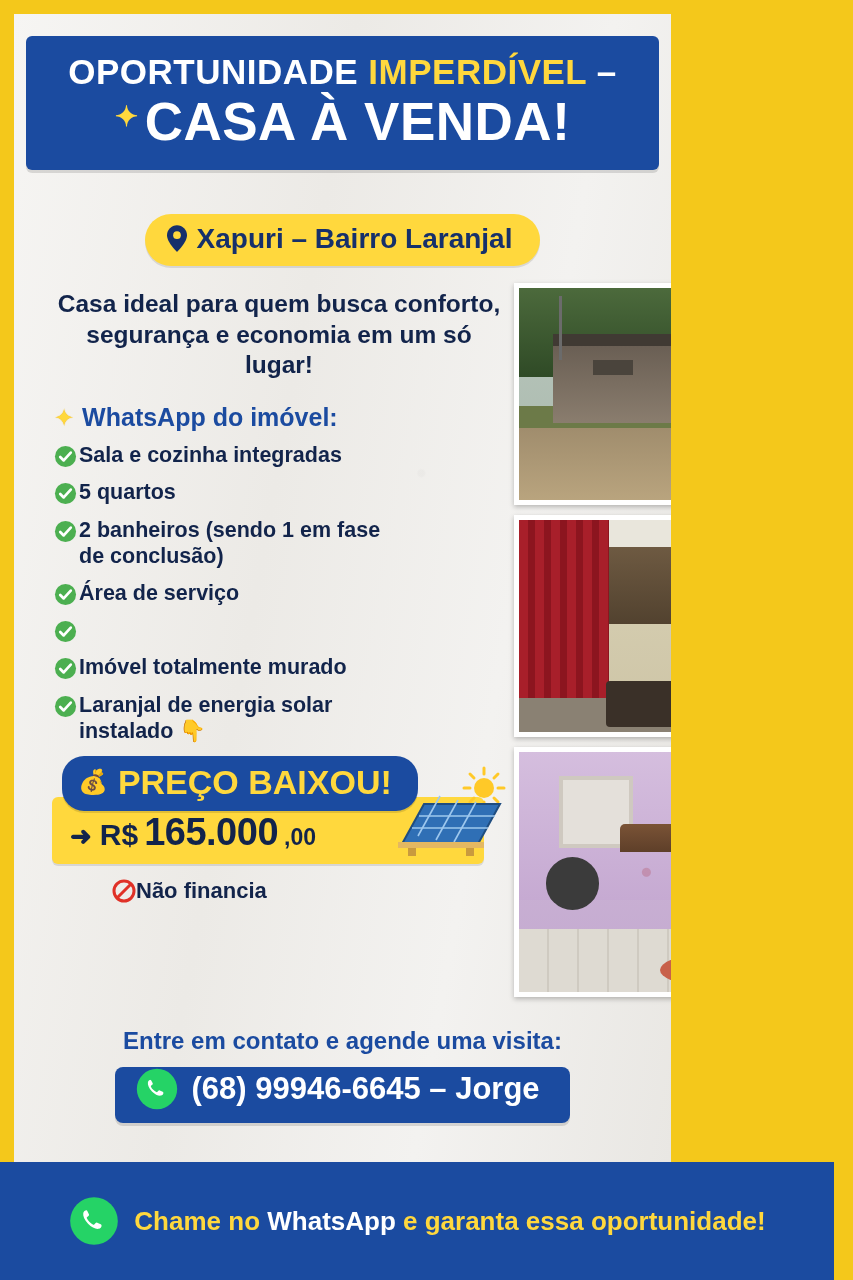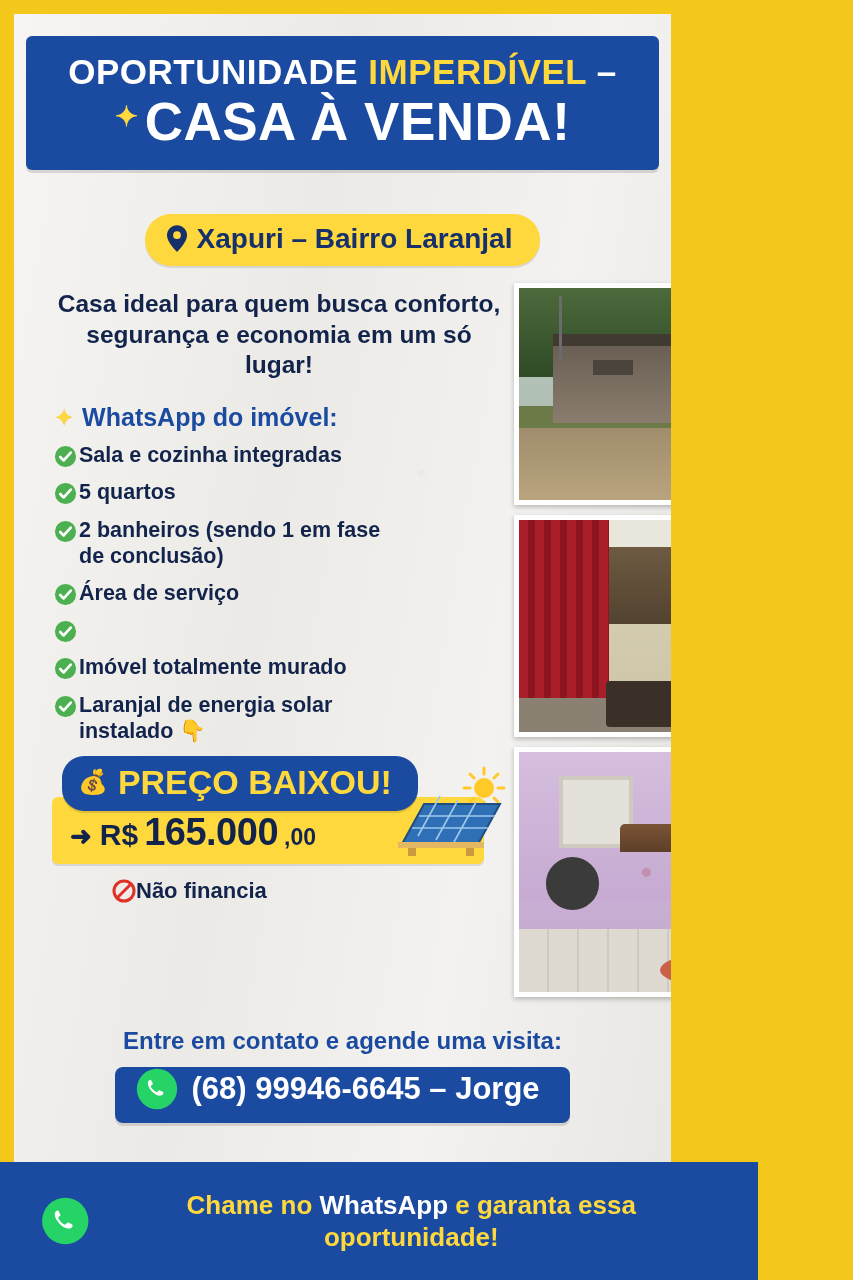--- a/index.html
+++ b/index.html
@@ -170,21 +170,21 @@
     border-radius: 8px;
     padding: 0 30px 12px 20px;
     box-shadow: 0 3px 0 rgba(0,0,0,.12);
   }
   .phone-text { color: #ffffff; font-size: 31px; font-weight: 700; white-space: nowrap; }
 
   
   .footer {
     position: absolute;
     left: 0; bottom: 0;
-    width: 758px; height: 118px;
+    width: 834px; height: 118px;
     background: #1b4ba0;
     display: flex; align-items: center; justify-content: center;
     gap: 14px;
     padding: 0 40px;
   }
   .footer-text {
     color: #ffd83d;
     font-size: 26px;
     font-weight: 700;
     text-align: center;

